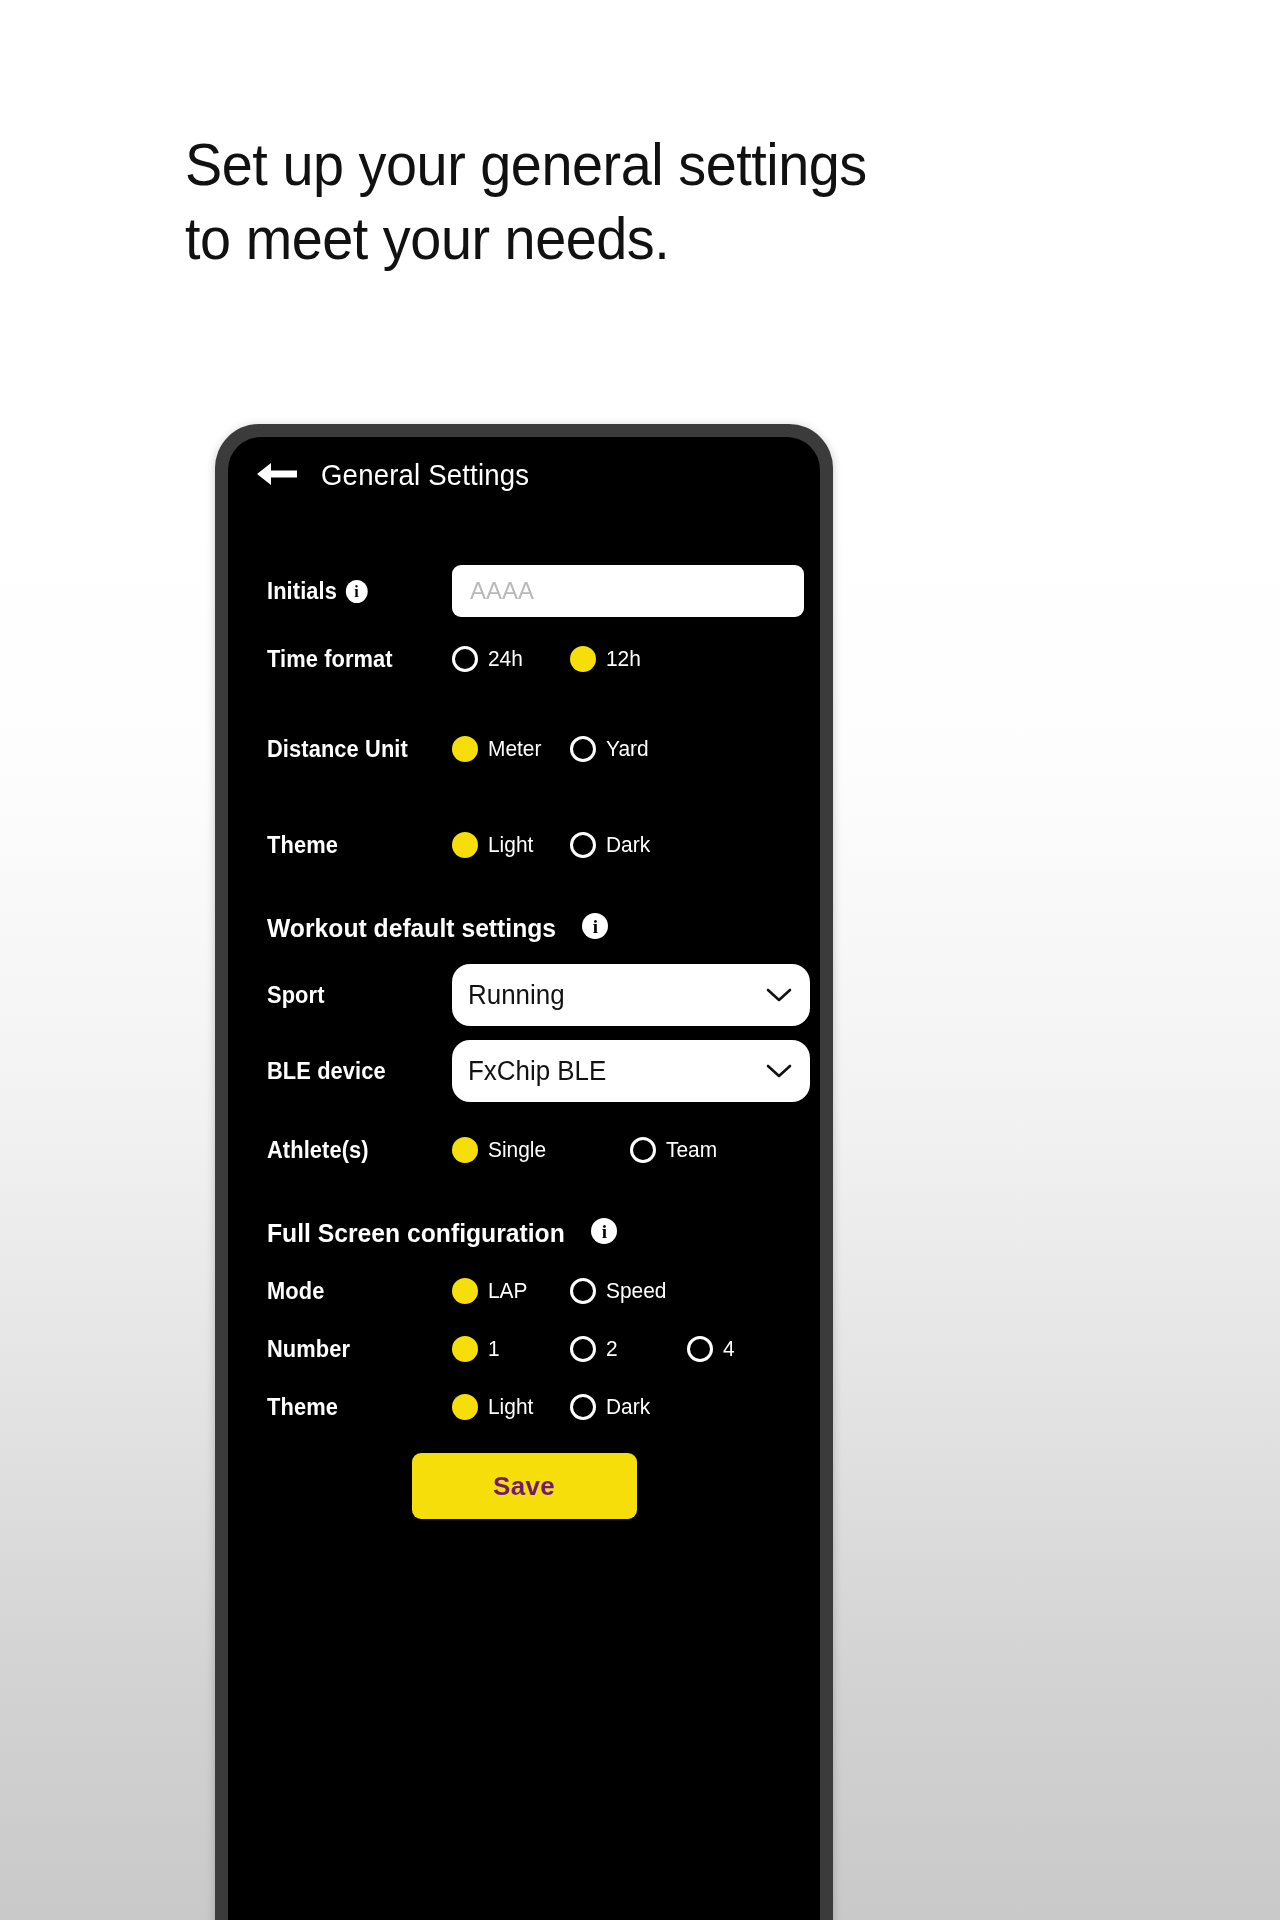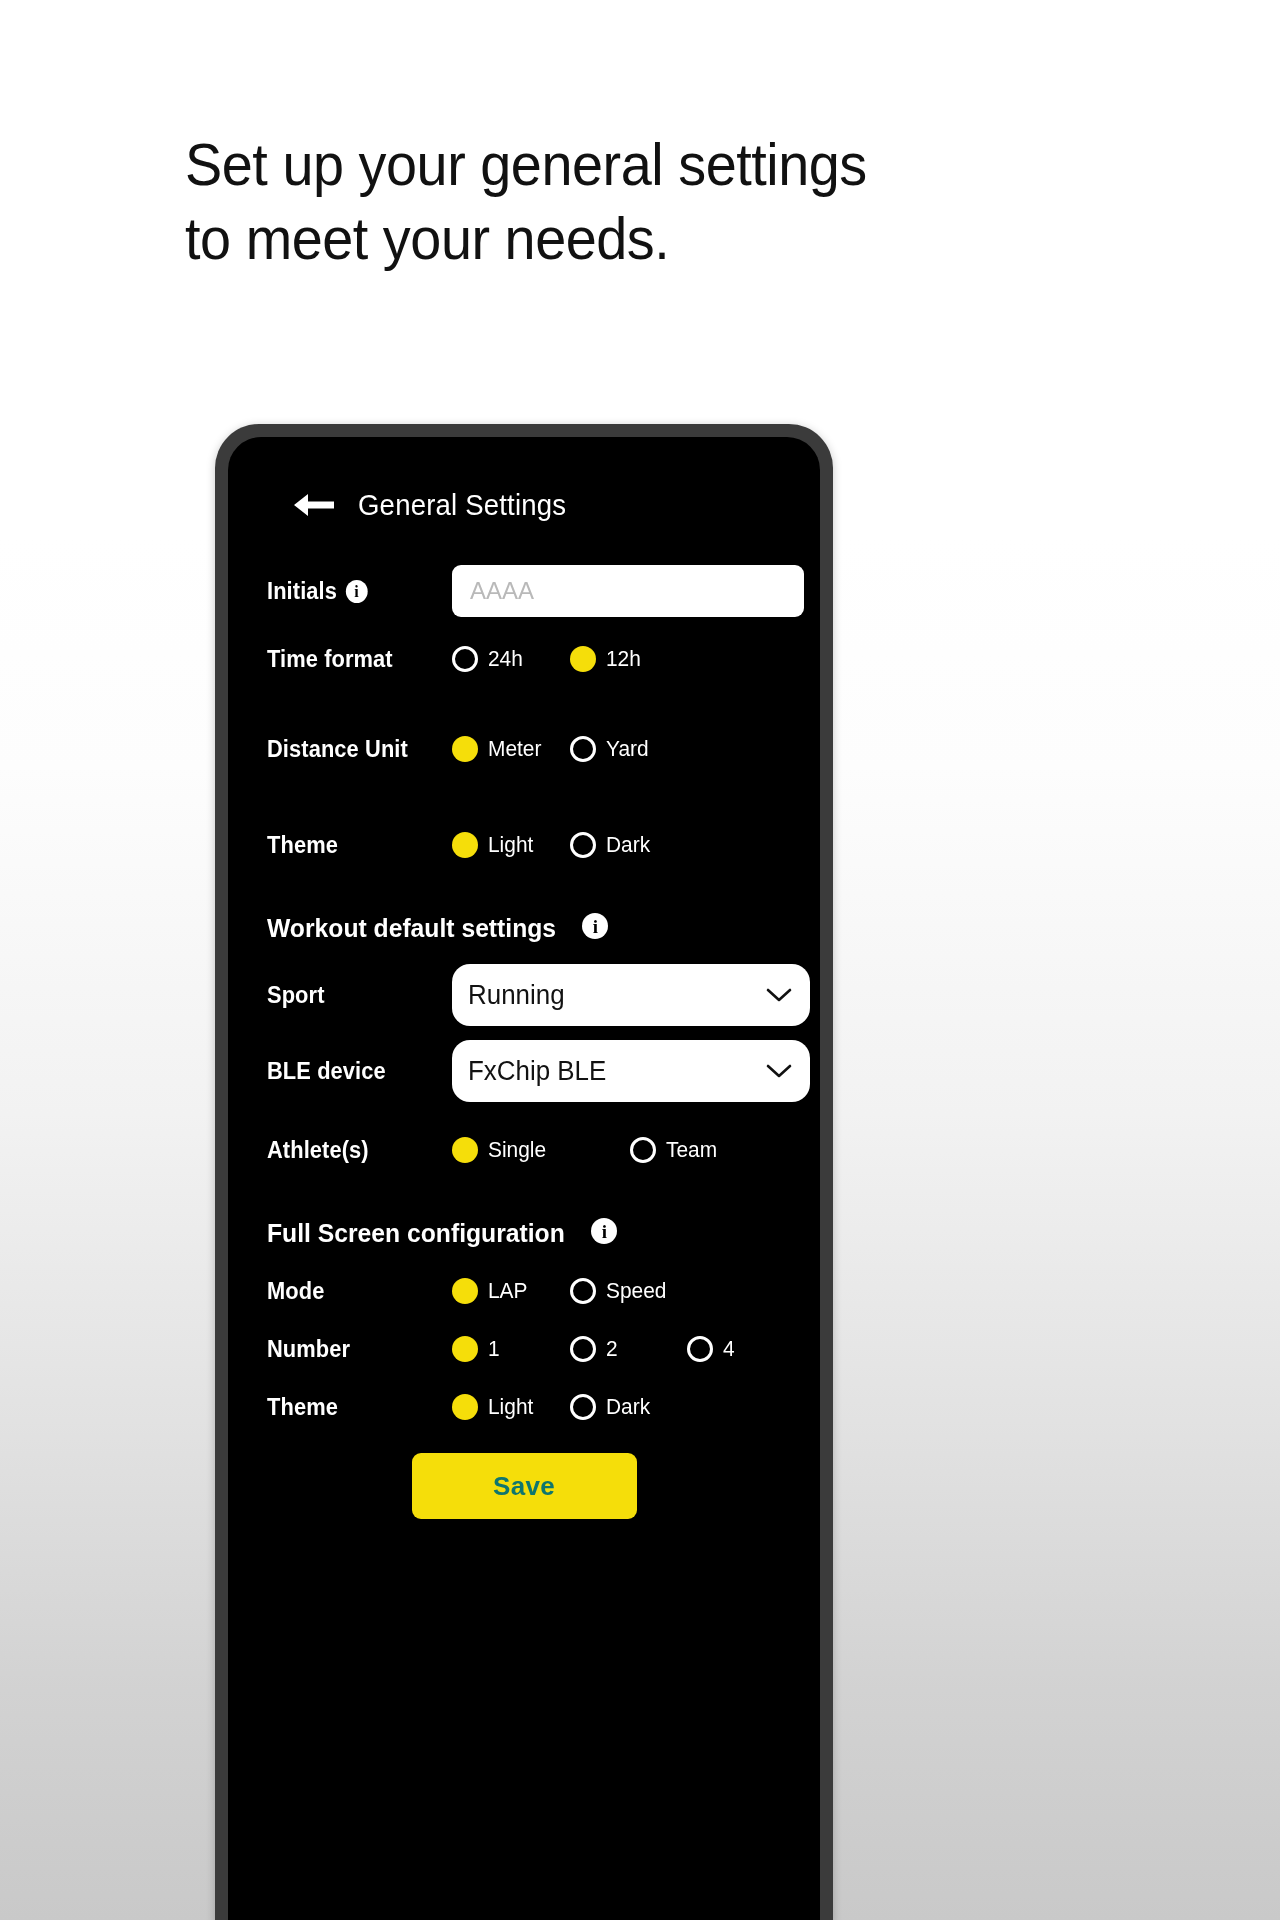--- a/index.html
+++ b/index.html
@@ -50,25 +50,23 @@
     background: #000000;
     border-radius: 33px 33px 0 0;
     overflow: hidden;
     position: relative;
     padding: 0 0 0 0;
   }
 
   
   .app-header {
     display: flex;
-    align-items: center;
     height: 92px;
     padding: 0 0 0 27px;
     margin-top: 22px;
-    margin-left: 37px;
   }
   .back-arrow {
     width: 44px; height: 30px;
     position: relative;
     flex: 0 0 auto;
     margin-right: 22px;
     cursor: pointer;
   }
   .back-arrow svg { display:block; }
   .app-title {
@@ -203,21 +201,21 @@
   .section-head .info-icon { width: 26px; height: 26px; font-size: 19px; }
 
   
   .save-wrap {
     display: flex;
     justify-content: center;
     margin-top: 24px;
   }
   .save-btn {
     background: #F5DE0A;
-    color: #0f766e;
+    color: #701a75;
     border: none;
     border-radius: 9px;
     width: 225px;
     height: 66px;
     font-size: 26px;
     font-weight: bold;
     font-family: "Liberation Sans Narrow", "Liberation Sans", sans-serif;
     cursor: pointer;
     letter-spacing: 0.3px;
   }

